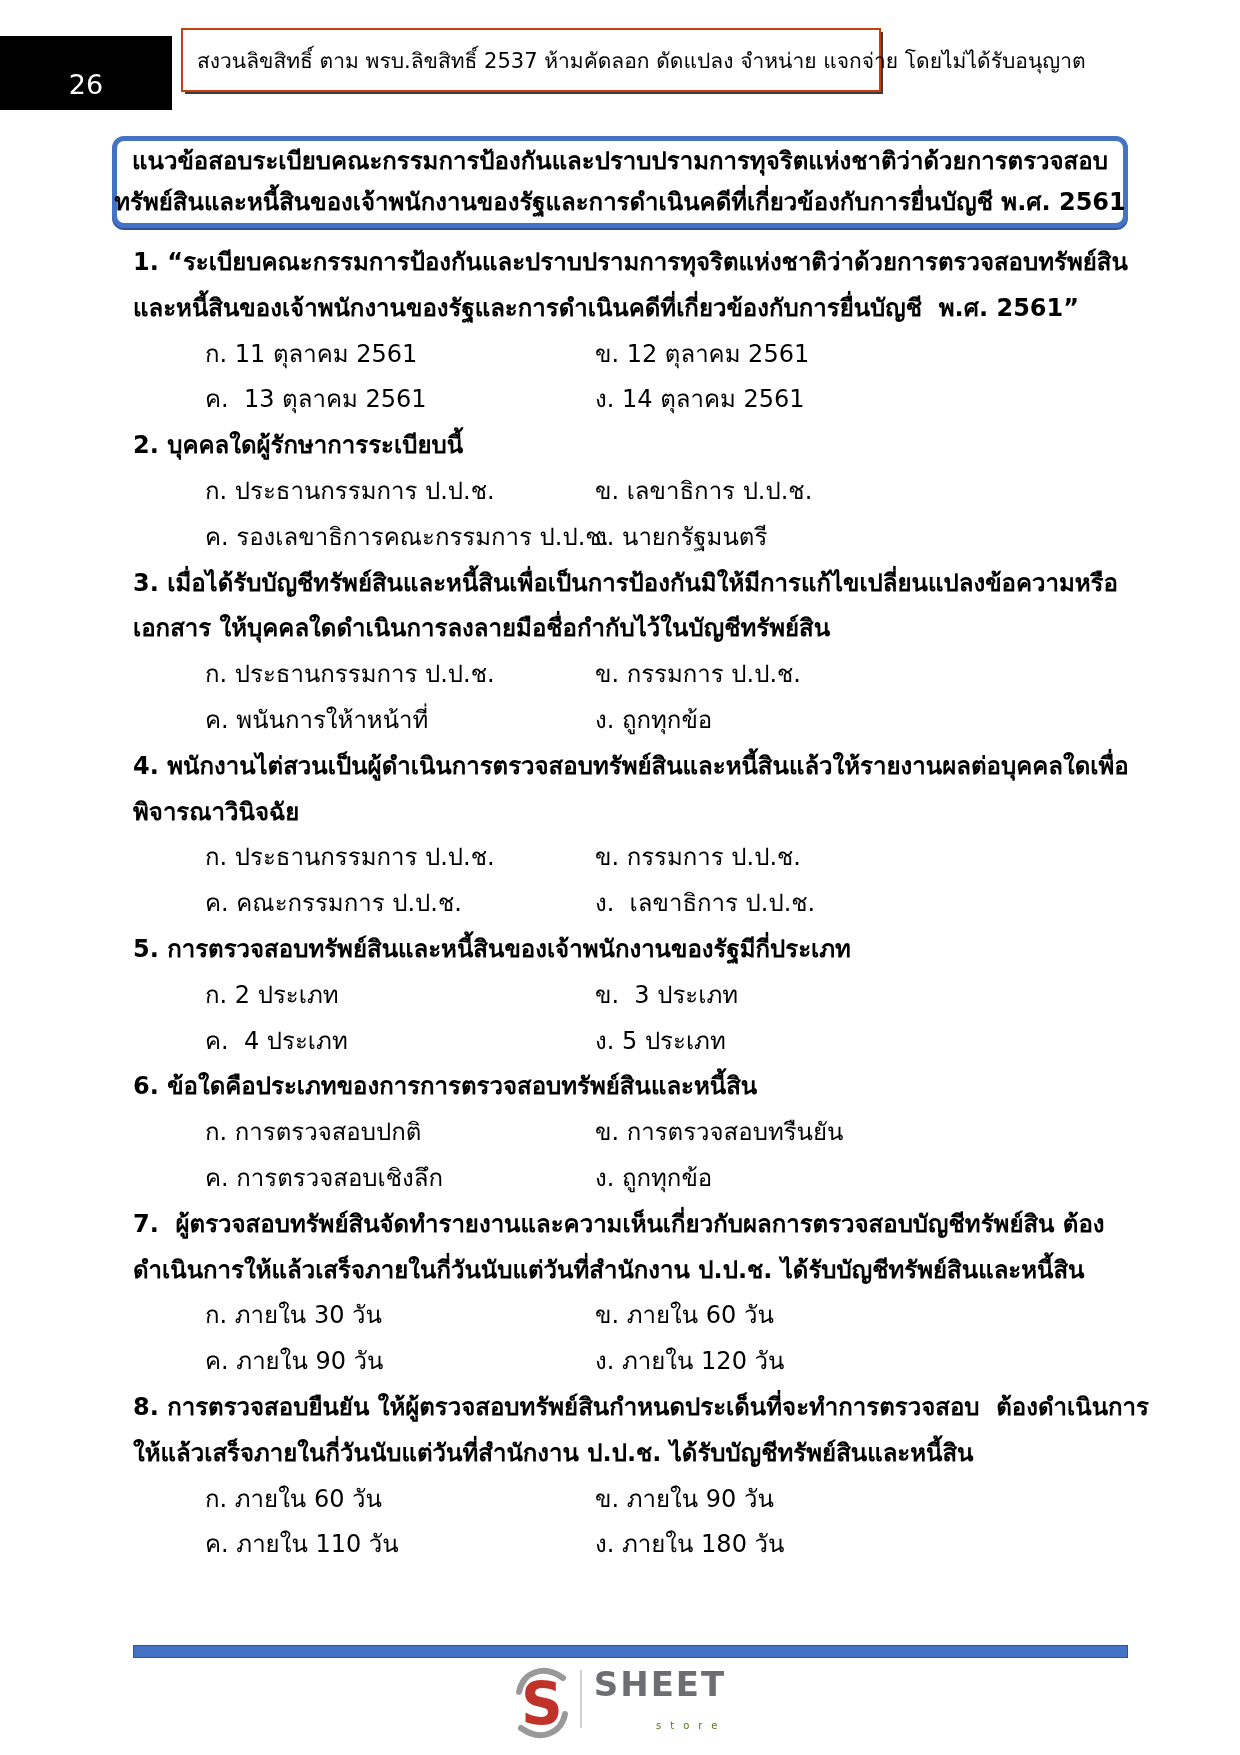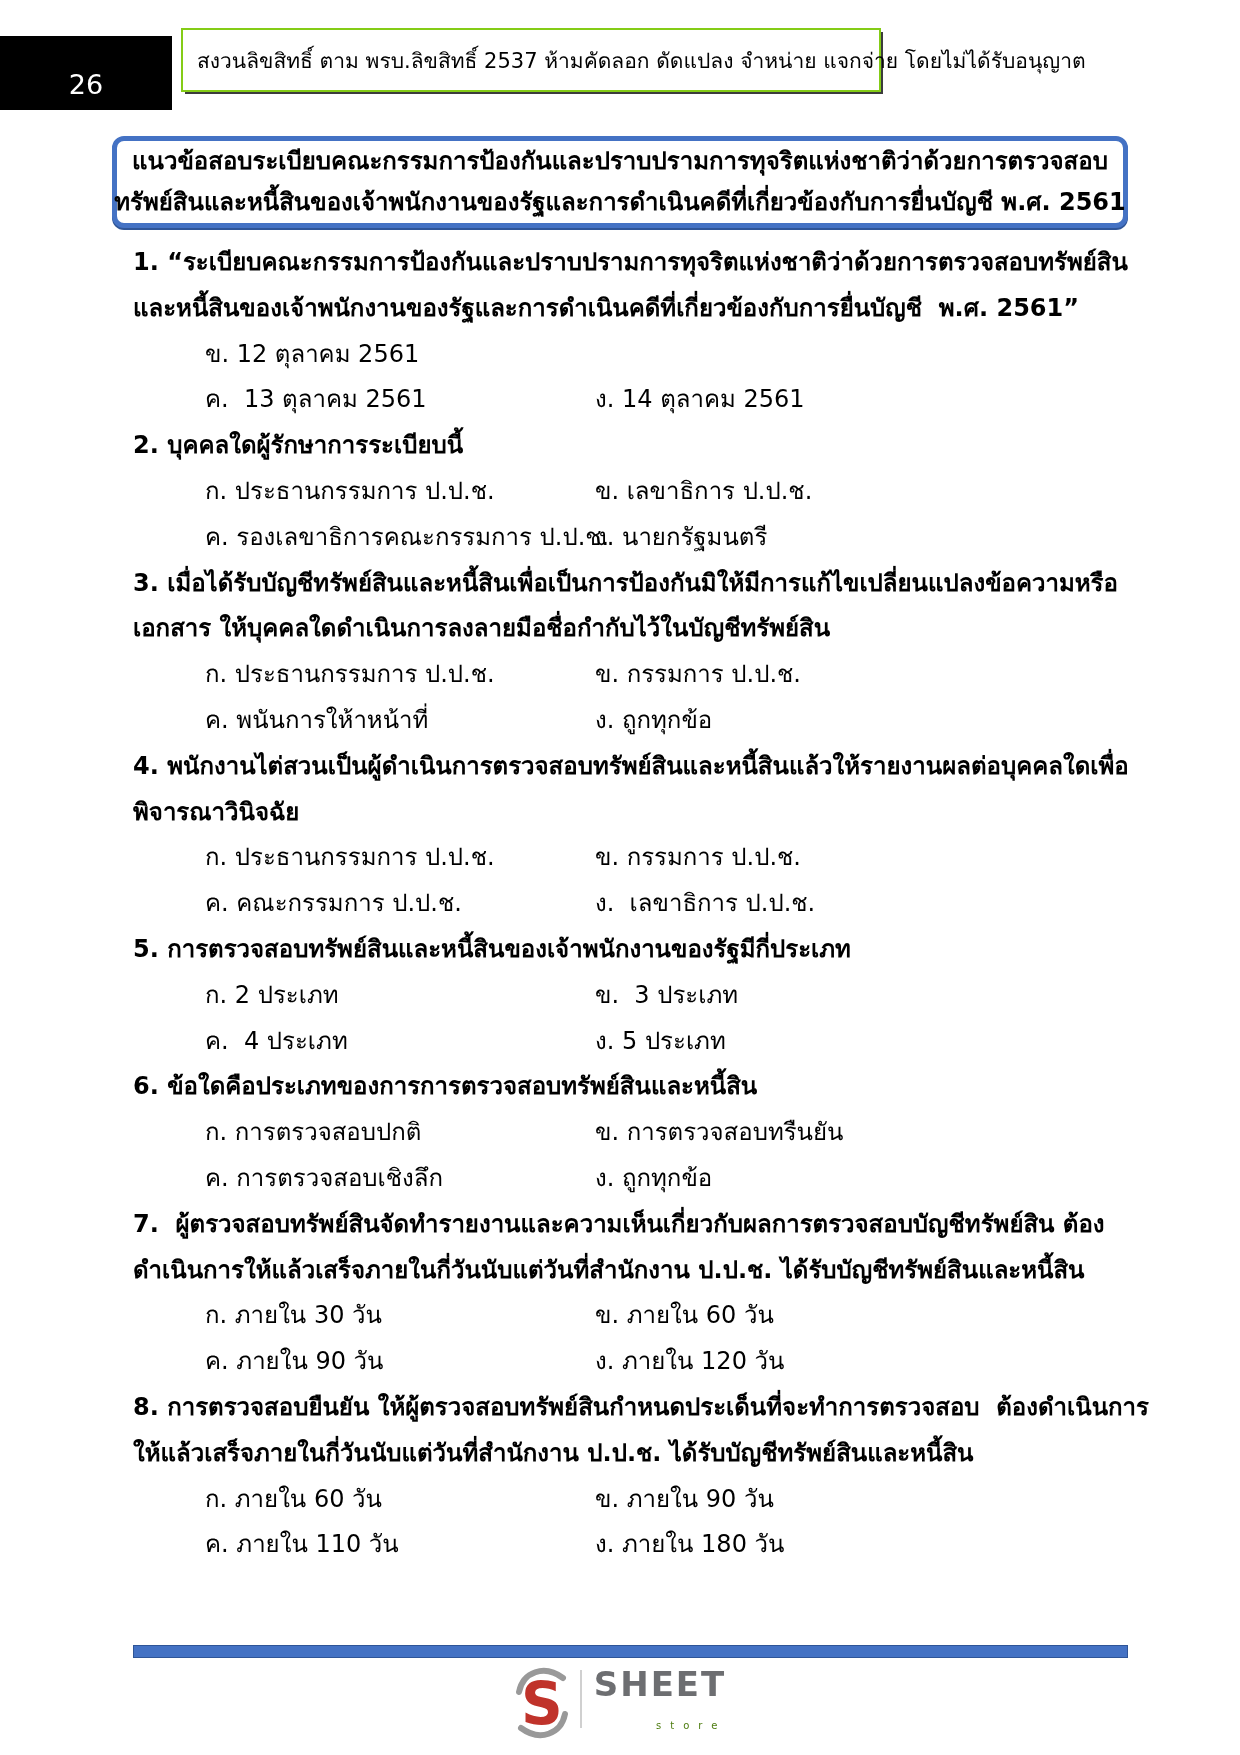--- a/index.html
+++ b/index.html
@@ -9,21 +9,21 @@
     overflow:hidden;
   }
   
   .page-number-box {
     position:absolute; left:0; top:36px; width:172px; height:74px;
     background:#000; color:#fff; display:flex; align-items:center; justify-content:center;
     padding-top:22px; box-sizing:border-box; font-size:27px;
   }
   .copyright-box {
     position:absolute; left:181px; top:28px; width:700px; height:64px;
-    border:2px solid #84cc16; box-shadow:3px 3px 0 -1px #3c3c3c;
+    border:2px solid #c2410c; box-shadow:3px 3px 0 -1px #3c3c3c;
     display:flex; align-items:center; padding-left:14px; box-sizing:border-box;
     font-size:21px; white-space:pre; background:#fff;
   }
   
   .title-box {
     position:absolute; left:112px; top:136px; width:1016px; height:92px;
     border:5px solid #4472C4; border-radius:12px; box-sizing:border-box;
     display:flex; flex-direction:column; justify-content:center; align-items:center;
     font-weight:bold; font-size:24px; line-height:41px; background:#fff;
     box-shadow:0 2px 0 0 #2f5597;
@@ -64,20 +64,21 @@
   <div>แนวข้อสอบระเบียบคณะกรรมการป้องกันและปราบปรามการทุจริตแห่งชาติว่าด้วยการตรวจสอบ</div>
   <div>ทรัพย์สินและหนี้สินของเจ้าพนักงานของรัฐและการดำเนินคดีที่เกี่ยวข้องกับการยื่นบัญชี พ.ศ. 2561</div>
 </div>
 
 <div class="content">
 
   <div>
     <div class="qline">1. “ระเบียบคณะกรรมการป้องกันและปราบปรามการทุจริตแห่งชาติว่าด้วยการตรวจสอบทรัพย์สิน</div>
     <div class="qline">และหนี้สินของเจ้าพนักงานของรัฐและการดำเนินคดีที่เกี่ยวข้องกับการยื่นบัญชี  พ.ศ. 2561”</div>
     <div class="opt-row">
+      <div class="opt-a">ก. 11 ตุลาคม 2561</div>
       <div class="opt-b">ข. 12 ตุลาคม 2561</div>
     </div>
     <div class="opt-row">
       <div class="opt-a">ค.  13 ตุลาคม 2561</div>
       <div class="opt-b">ง. 14 ตุลาคม 2561</div>
     </div>
   </div>
 
   <div>
     <div class="qline">2. บุคคลใดผู้รักษาการระเบียบนี้</div>

